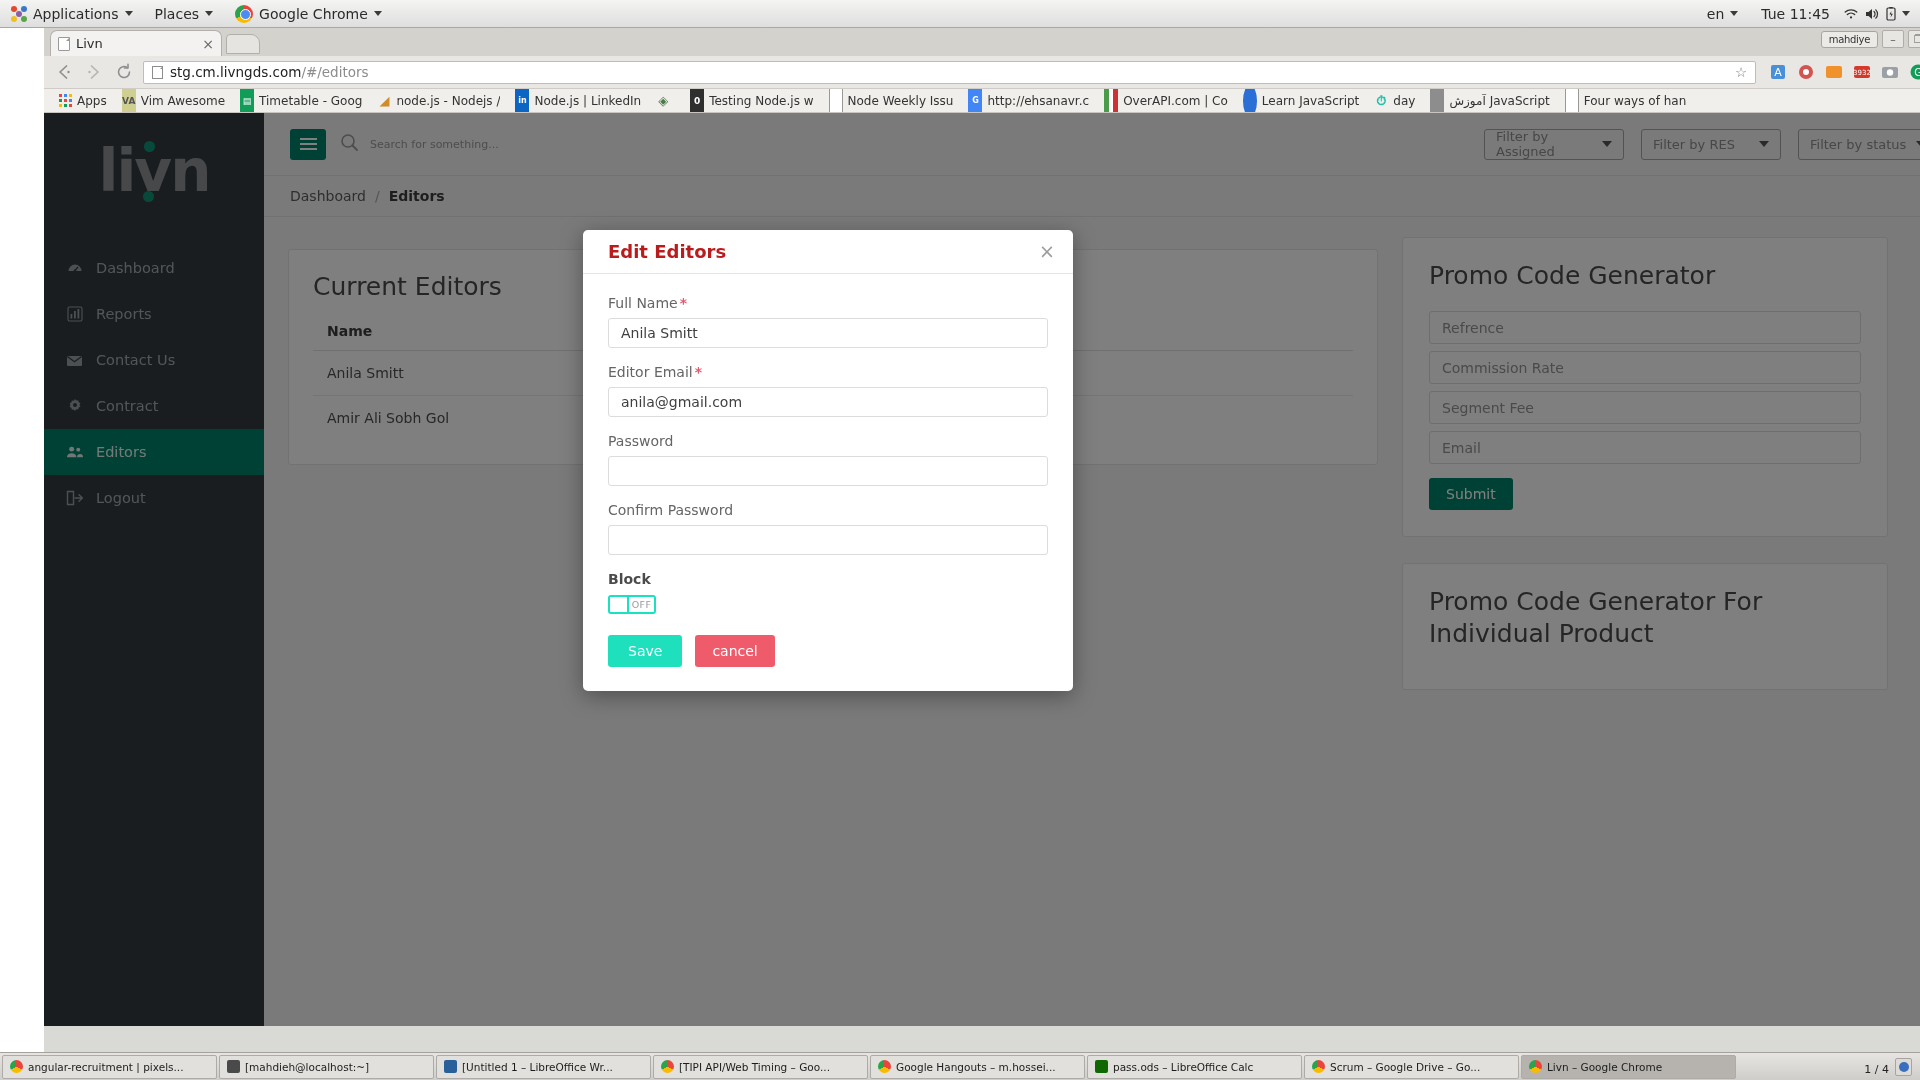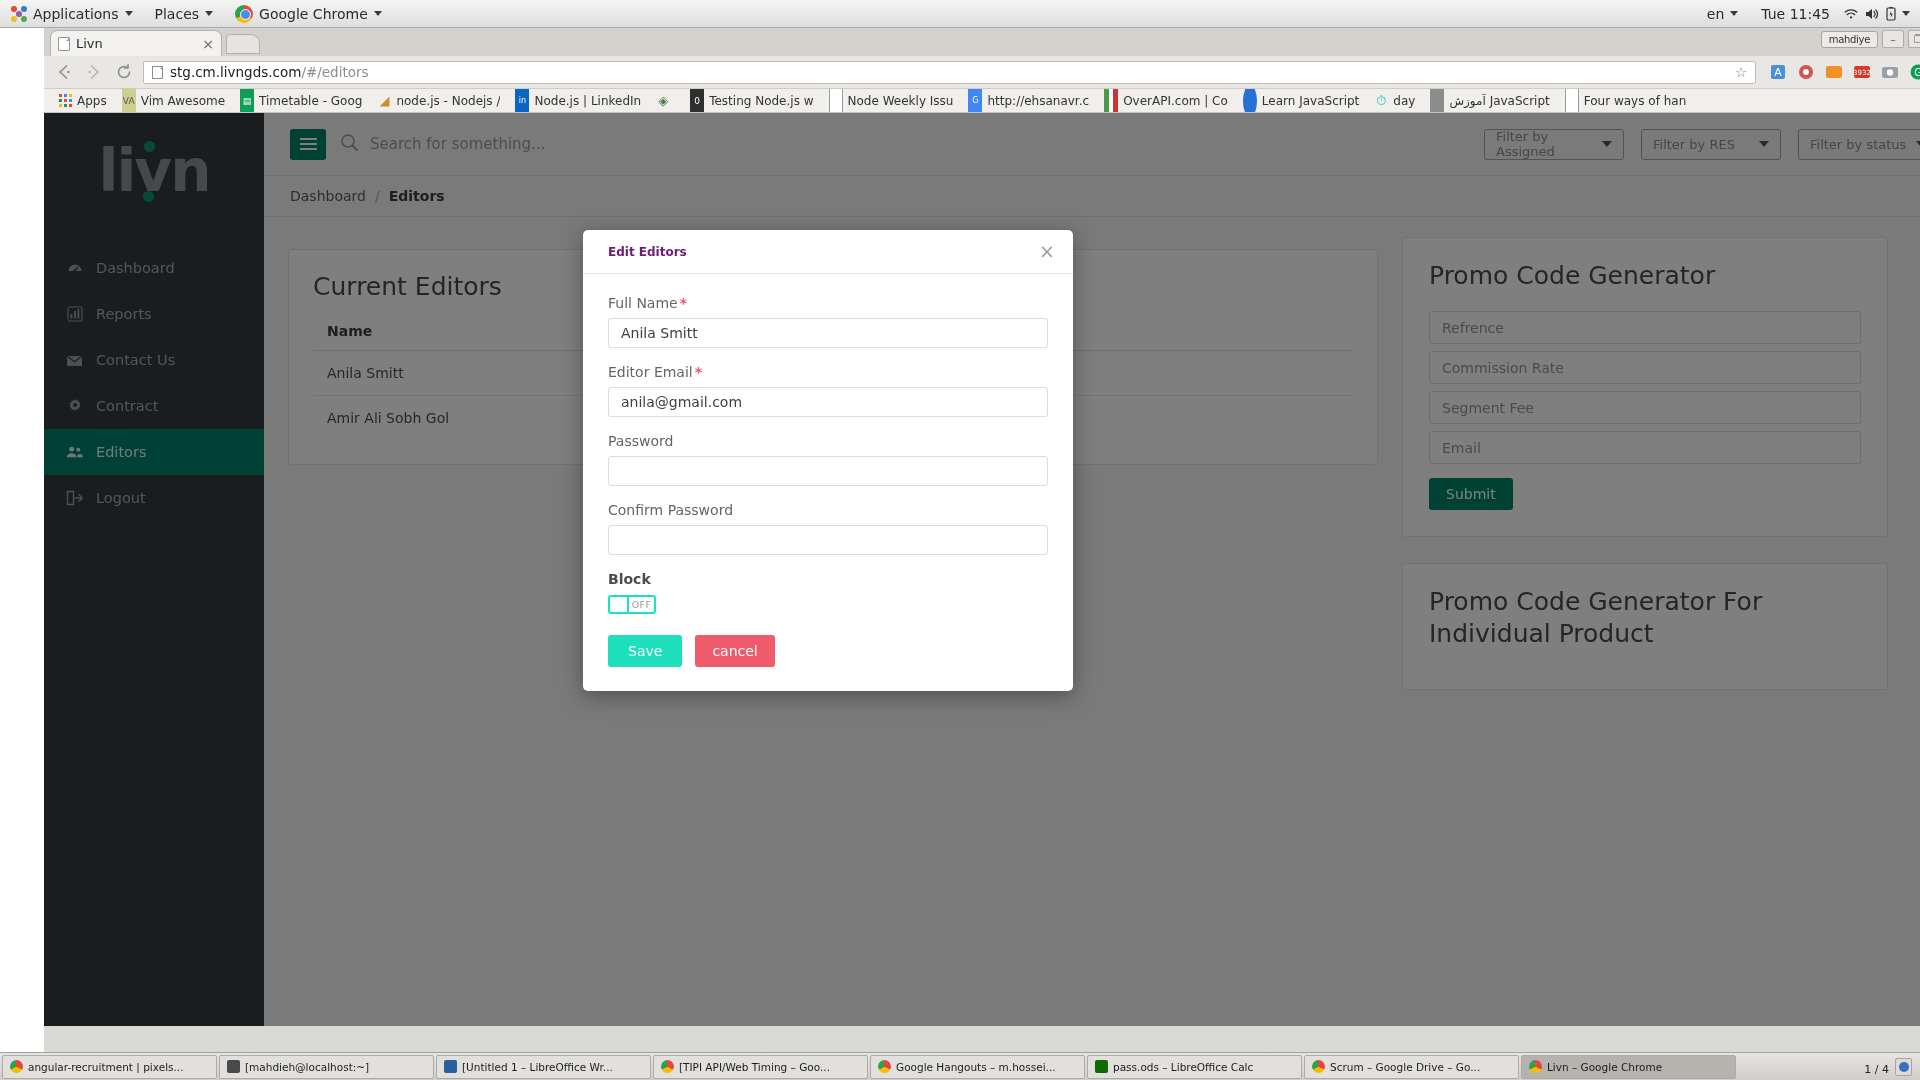--- a/index.html
+++ b/index.html
@@ -98,21 +98,21 @@
 
   
   .bookmarks {
     height: 24px; background: #f1efec; display: flex; align-items: center;
     padding: 0 8px; gap: 3px; font-size: 12px; color: #333;
     border-bottom: 1px solid #c8c5c1; overflow: hidden; white-space: nowrap;
   }
   .bm { display: flex; align-items: center; gap: 5px; padding: 1px 6px; flex: 0 0 auto; max-width: 150px; }
   .bm-label { overflow: hidden; text-overflow: clip; white-space: nowrap; }
   .bm-fav { width: 14px; height: 32px; flex: 0 0 auto; display:flex; align-items:center; justify-content:center;
-            font-size: 9px; font-weight: normal; color:#fff; border-radius:2px; }
+            font-size: 9px; font-weight: bold; color:#fff; border-radius:2px; }
   .bm-overflow { margin-left: auto; padding-right: 6px; color: #555; font-size: 14px; }
 
   
   .page { position: relative; width: 1920px; height: 913px; background: #f4f4f4; overflow: hidden; }
   .dimmer { position: absolute; inset: 0; background: rgba(0,0,0,0.5); z-index: 20; }
 
   
   .sidebar {
     position: absolute; left: 0; top: 0; width: 220px; height: 913px;
     background: #343a40; z-index: 5;
@@ -130,21 +130,21 @@
   .nav-ico { width: 17px; height: 17px; display:flex; align-items:center; justify-content:center; flex:0 0 auto; }
 
   
   .topbar {
     position: absolute; left: 220px; top: 0; width: 1700px; height: 62px;
     background: #f4f4f4; display: flex; align-items: center; padding: 0 26px; gap: 14px;
   }
   .burger { width: 36px; height: 31px; background: #00826a; border-radius: 3px;
             display:flex; align-items:center; justify-content:center; flex-direction:column; gap:3px; cursor:pointer;}
   .burger i { display:block; width:17px; height:2px; background:#fff; }
-  .search-wrap { display: flex; align-items: center; gap: 11px; flex: 1; color: #9a9a9a; font-size: 15px; }
+  .search-wrap { display: flex; align-items: center; gap: 11px; flex: 1; color: #9a9a9a; font-size: 11px; }
   .filters { display: flex; gap: 17px; }
   .filter-sel {
     width: 140px; height: 31px; border: 1px solid #a6a6a6; border-radius: 3px;
     display: flex; align-items: center; justify-content: space-between;
     padding: 0 11px; font-size: 13px; color: #8e8e8e; cursor: pointer; background: transparent;
   }
   .fcaret { width:0;height:0;border-left:5px solid transparent;border-right:5px solid transparent;border-top:6px solid #555; }
 
   
   .crumbbar {
@@ -194,21 +194,21 @@
 
   
   .modal {
     position: absolute; z-index: 30; left: 539px; top: 117px; width: 490px;
     background: #fff; border-radius: 5px; box-shadow: 0 5px 22px rgba(0,0,0,0.35);
   }
   .modal-head {
     height: 44px; display: flex; align-items: center; justify-content: space-between;
     padding: 0 18px 0 25px; border-bottom: 1px solid #e6e6e6;
   }
-  .modal-title { font-size: 12px; font-weight: bold; color: #701a75; }
+  .modal-title { font-size: 18px; font-weight: bold; color: #b91c1c; }
   .modal-x { font-size: 19px; color: #9c9c9c; cursor: pointer; line-height: 1; }
   .modal-body { padding: 21px 25px 24px 25px; }
   .mf-label { font-size: 14px; color: #656565; margin-bottom: 7px; display: block; }
   .req { color: #e8576f; font-weight: bold; margin-left: 2px; }
   .mf-input {
     width: 100%; height: 30px; border: 1px solid #dcdcdc; border-radius: 3px;
     padding: 0 12px; font-size: 14px; color: #3f3f3f; background: #fff;
     font-family: "DejaVu Sans", "Liberation Sans", sans-serif; margin-bottom: 16px;
   }
   .mf-label-strong { font-size: 14px; font-weight: bold; color: #4b4b4b; display:block; margin-bottom: 8px; }

